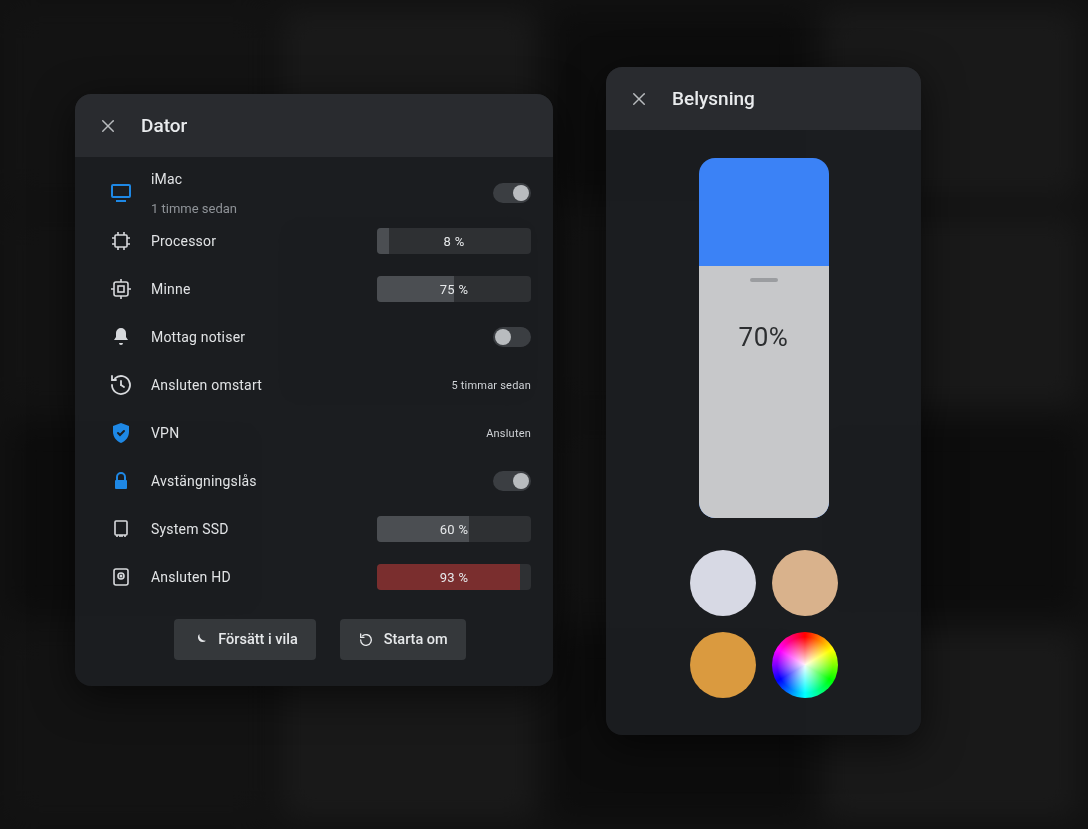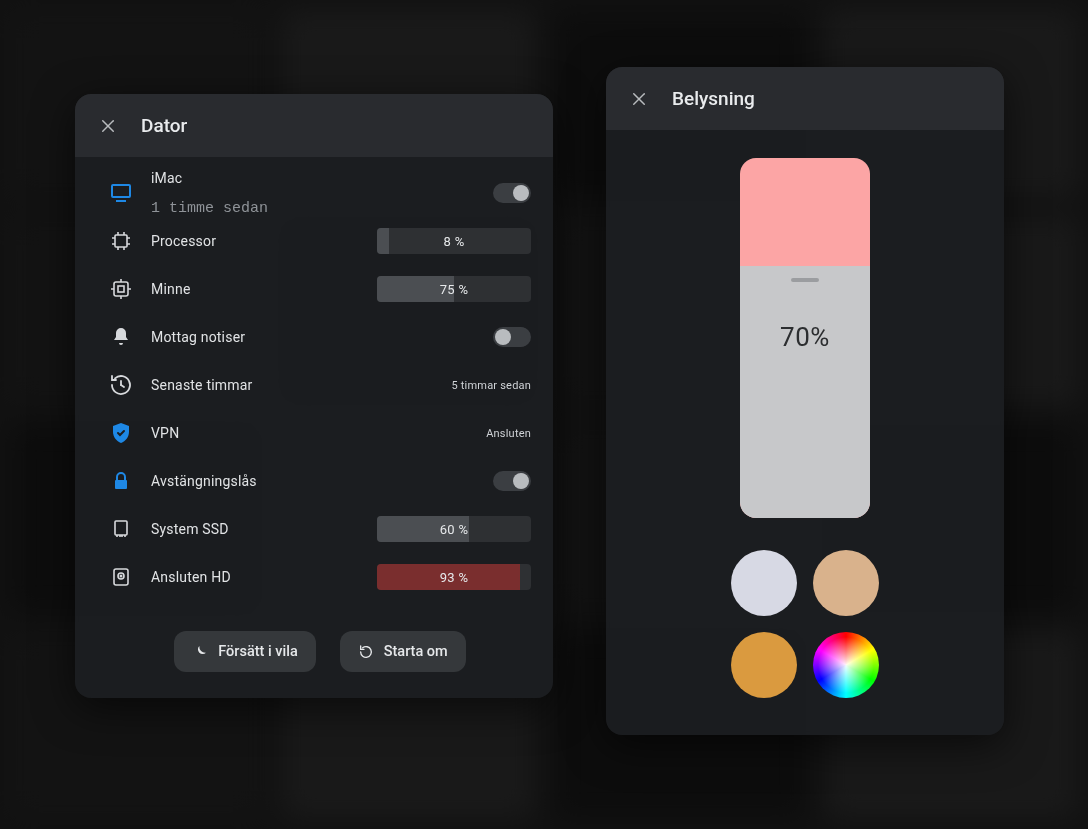--- a/index.html
+++ b/index.html
@@ -65,21 +65,21 @@
   }
   .row .icon {
     width: 24px; height: 24px;
     display:flex; align-items:center; justify-content:center;
     flex: 0 0 24px;
     color: #d7d9dc;
   }
   .row .icon.blue { color: #1e88e5; }
   .row .labels { flex: 0 0 auto; min-width: 120px; }
   .row .label  { color: #e1e3e5; font-weight: 400; letter-spacing: .2px; }
-  .row .sublabel { color: #8f9398; font-size: 15px; margin-top: 14px; font-family: Liberation Mono, monospace; }
+  .row .sublabel { color: #8f9398; font-size: 13px; margin-top: 14px; }
   .row .spacer { flex: 1 1 auto; }
   .row .value-text { color: #cfd2d6; font-size: 11px; letter-spacing:.2px; }
 
   
   .toggle {
     width: 38px; height: 20px;
     background: #3b3e42;
     border-radius: 10px;
     position: relative;
     cursor: pointer;
@@ -113,39 +113,38 @@
     letter-spacing:.3px;
   }
 
   
   .actions {
     display:flex; justify-content:center; gap: 24px;
     margin-top: 18px;
   }
   .btn {
     background: #35383b;
-    border-radius: 12px;
+    border-radius: 4px;
     padding: 12px 18px;
     display:flex; align-items:center; gap:10px;
     font-size: 14.5px;
     color: #e6e8ea;
     cursor: pointer;
     font-weight: 500;
-    margin-top: 12px;
   }
   .btn .bicon { width:16px; height:16px; display:flex; align-items:center; justify-content:center; }
 
   
-  #card-belysning { left: 606px; top: 67px; width: 398px; height: 668px; }
+  #card-belysning { left: 606px; top: 67px; width: 315px; height: 668px; }
   #card-belysning .body { padding: 28px 0 36px 0; display:flex; flex-direction:column; align-items:center; }
 
   .dimmer {
     width: 130px; height: 360px;
     border-radius: 16px;
-    background: #fca5a5;
+    background: #3b82f6;
     overflow: hidden;
     position: relative;
     cursor: pointer;
   }
   .dimmer .level {
     position:absolute; left:0; right:0; bottom:0;
     background: #c7c8ca;
     display:flex; flex-direction:column; align-items:center;
   }
   .dimmer .grip {
@@ -298,21 +297,21 @@
     <div class="row">
       <div class="icon">
         <svg viewBox="0 0 24 24" fill="none" stroke="currentColor" stroke-width="1.8" stroke-linecap="round">
           <path d="M3 12a9 9 0 1 0 3-6.7"></path>
             <polyline points="3 3 3 7 7 7" fill="none"></polyline>
           <line x1="12" y1="8" x2="12" y2="12"></line>
             <line x1="12" y1="12" x2="15" y2="14"></line>
         </svg>
       </div>
       <div class="labels">
-          <div class="label">Senaste timmar</div>
+          <div class="label">Ansluten omstart</div>
         </div>
       <div class="spacer"></div>
       <div class="value-text">5 timmar sedan</div>
     </div>
 
     <div class="row">
       <div class="icon blue">
         <svg viewBox="0 0 24 24" fill="currentColor">
           <path d="M12 2l8 3v6c0 5-3.5 9-8 11-4.5-2-8-6-8-11V5l8-3z"></path>
           <path d="M9 12l2 2 4-4" fill="none" stroke="#1c1e21" stroke-width="2" stroke-linecap="round"></path>

